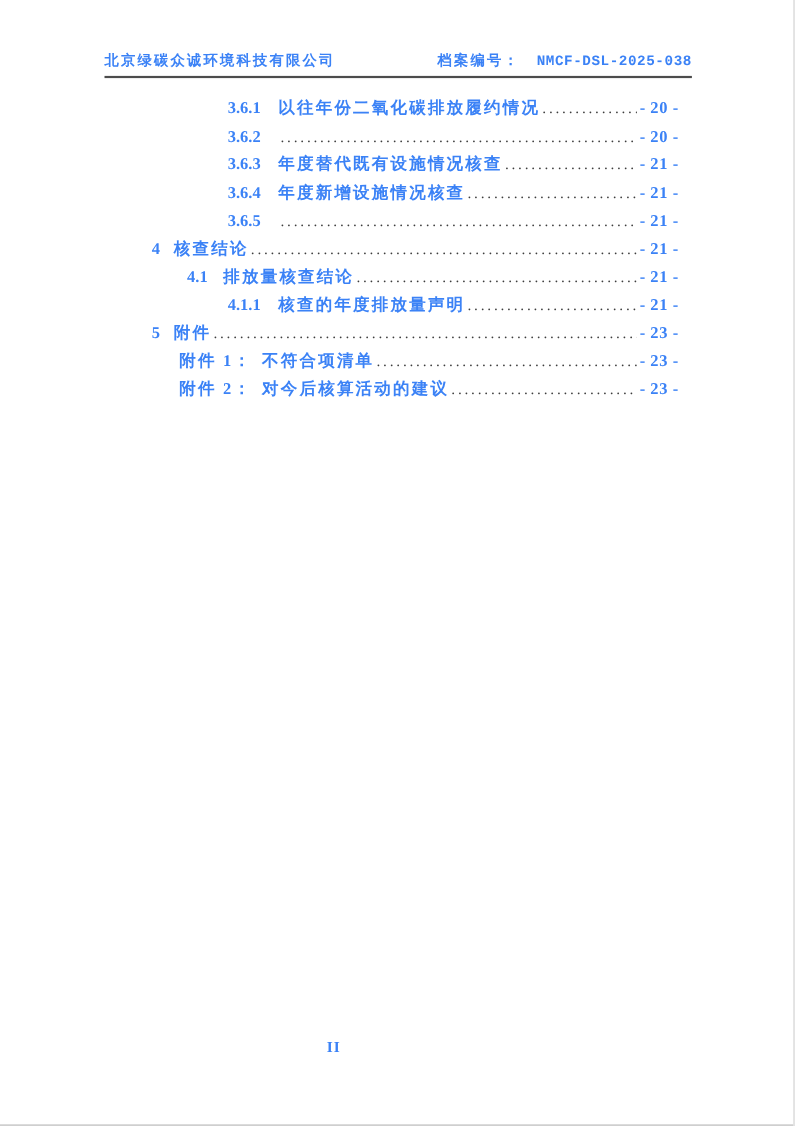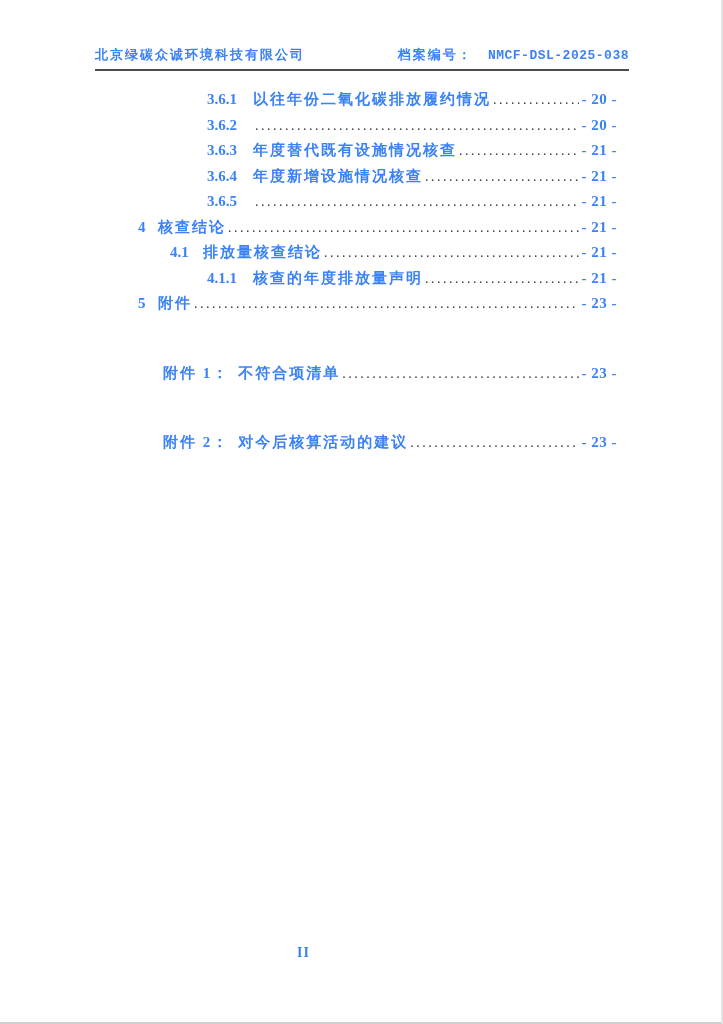--- a/index.html
+++ b/index.html
@@ -56,21 +56,21 @@
     letter-spacing: 2.5px;
     font-size: 14px;
   }
   .pg { flex: none; font-weight: 600; letter-spacing: 0.5px; }
   .lvl1 { padding-left: 43px; }
   .lvl1 .num { min-width: 20px; }
   .lvl2 { padding-left: 75px; }
   .lvl2 .num { min-width: 33px; }
   .lvl3 { padding-left: 112px; }
   .lvl3 .num { min-width: 46px; }
-  .appx { padding-left: 68px; margin-top: 44px; }
+  .appx { padding-left: 68px; }
   .appx .num { letter-spacing: 2px; margin-right: 9px; }
   
   .footer {
     position: absolute;
     left: 0;
     top: 945px;
     width: 607px;
     text-align: center;
     font-size: 14px;
     font-weight: 600;

